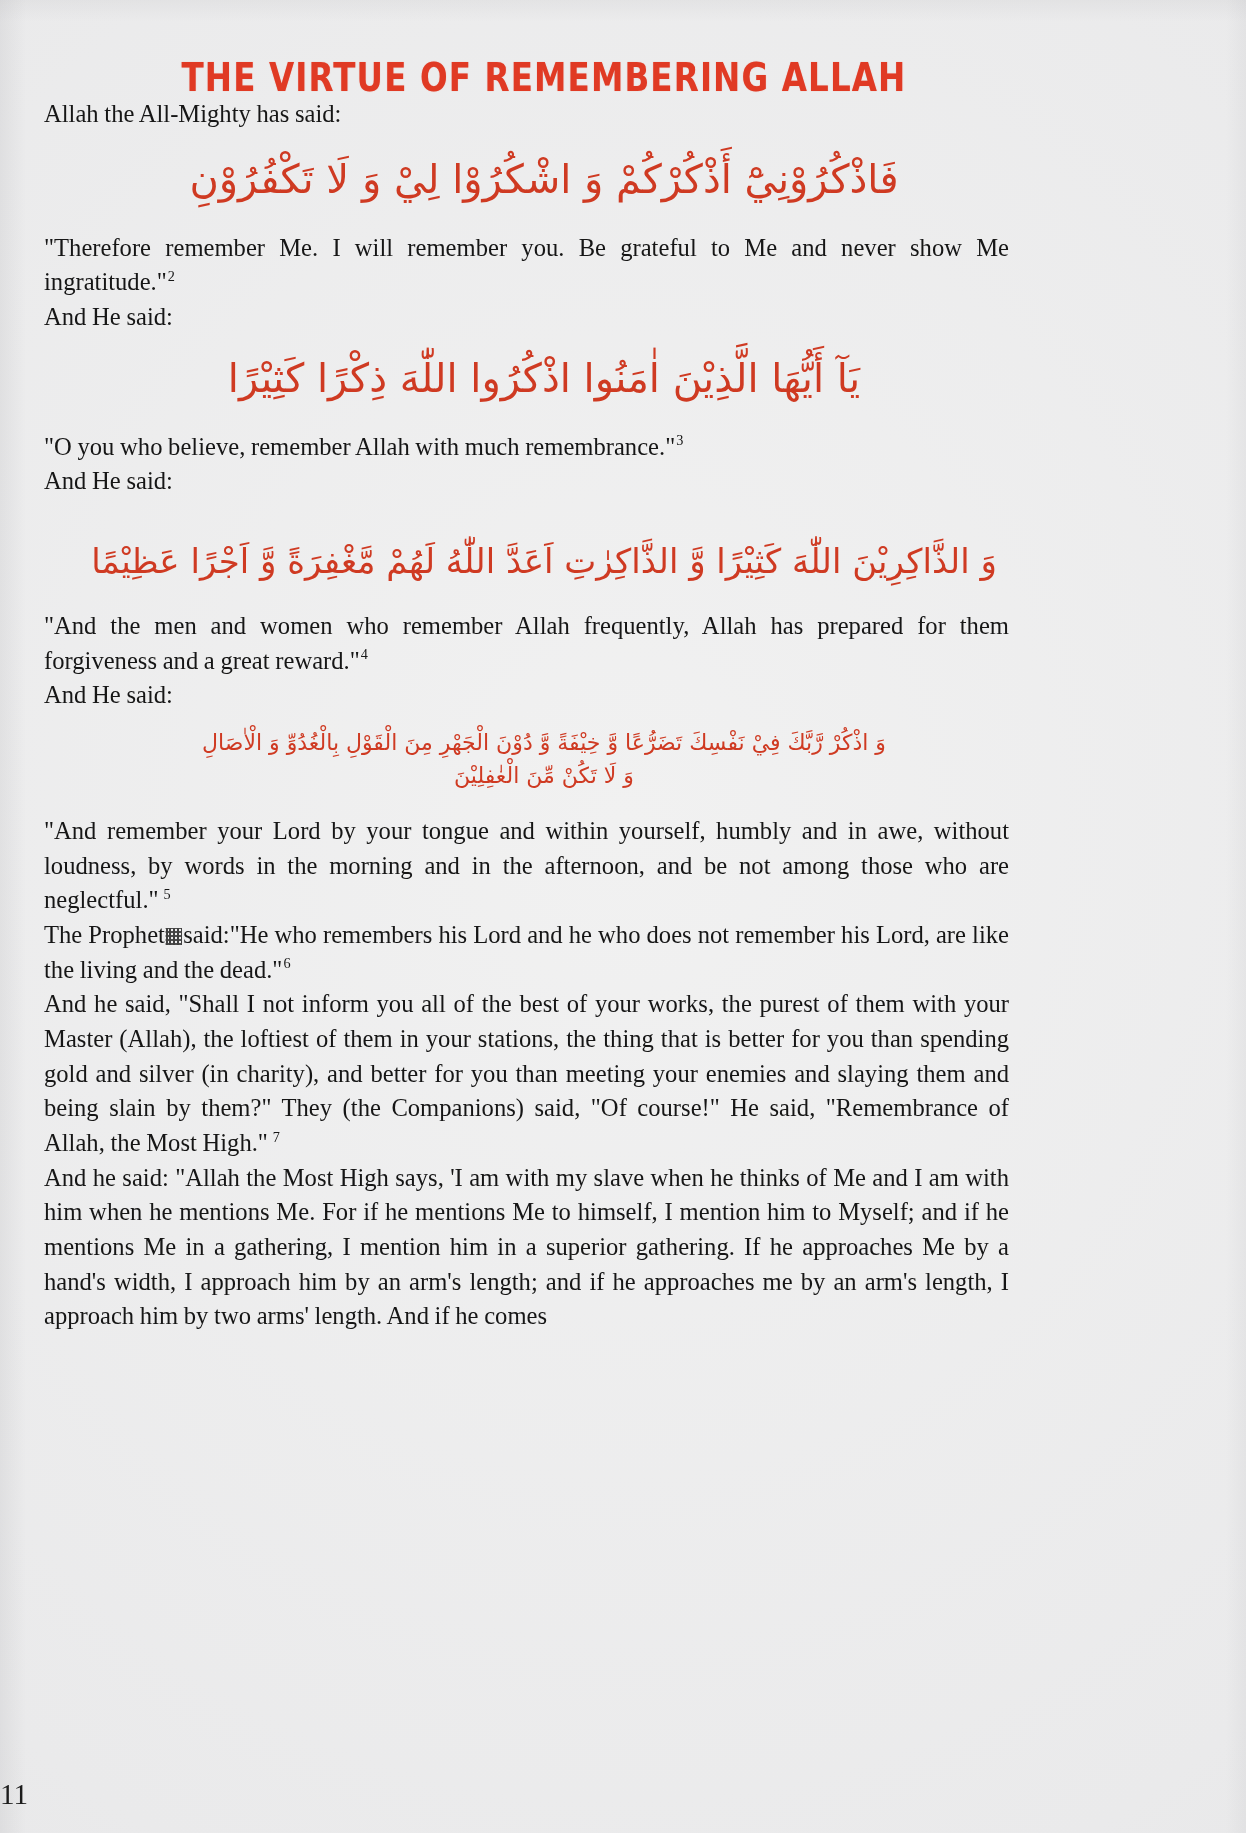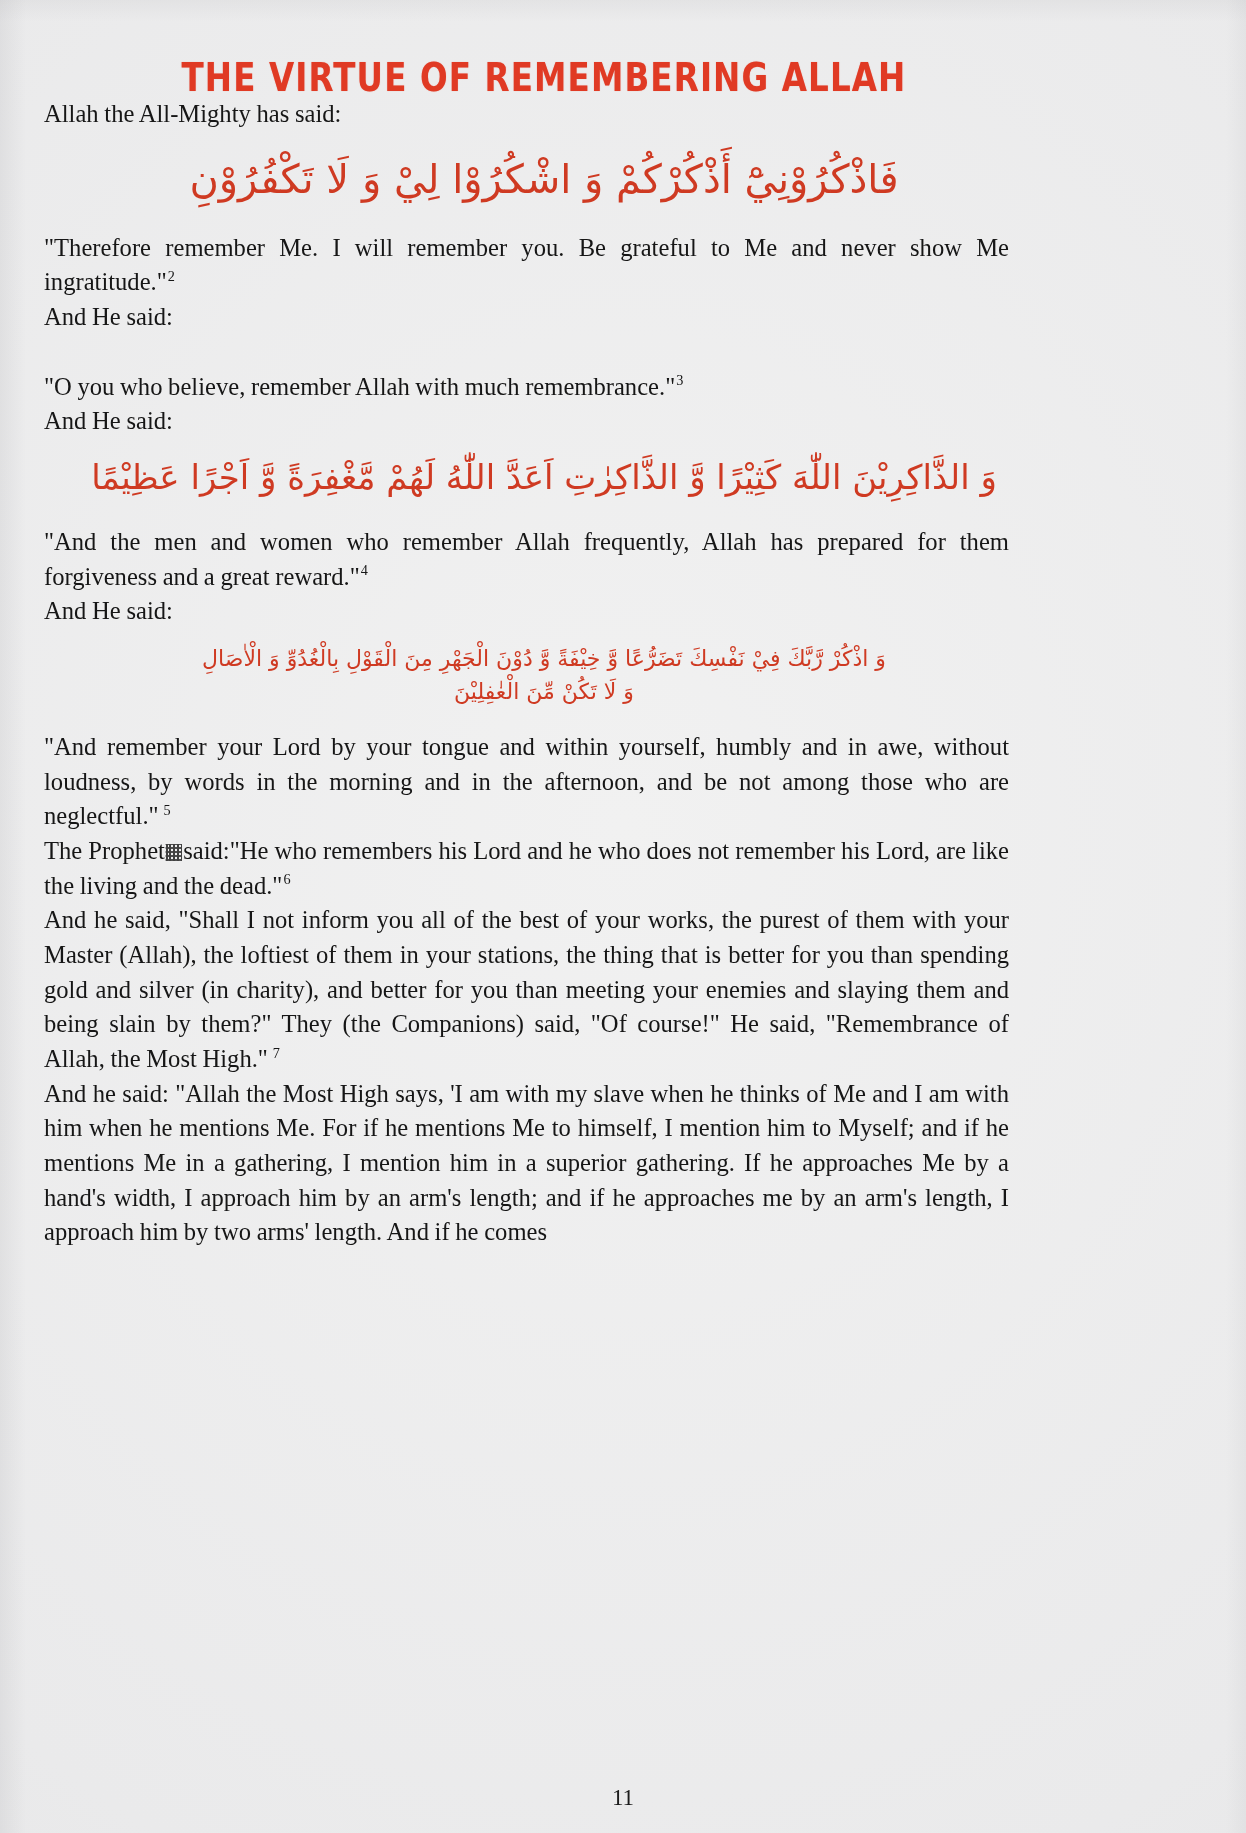--- a/index.html
+++ b/index.html
@@ -72,21 +72,21 @@
     margin: 0;
     color: #cf3a22;
     direction: rtl;
     text-align: center;
     font-family: "DejaVu Sans", "Liberation Sans", sans-serif;
     font-size: 40px;
     line-height: 1.5;
     letter-spacing: 0.5px;
     white-space: nowrap;
   }
-  .ar.small { font-size: 34px; }
+  .ar.small { font-size: 34px; margin-top: 24px; }
   .ar.wide  { font-size: 22px; }
 
   sup.fn {
     font-size: 0.58em;
     vertical-align: super;
     line-height: 0;
     padding-left: 1px;
   }
   sup.fn.sp { padding-left: 5px; }
 
@@ -105,22 +105,21 @@
   .gap-a { height: 17px; }
   .gap-b { height: 13px; }
   .gap-c { height: 10px; }
   .gap-d { height: 22px; }
 
   .pageno {
     position: absolute;
     left: 0;
     right: 0;
     bottom: 22px;
-    text-align: center;
-    font-size: 23px;
+    font-size: 29px;
     color: #1c1c1c;
   }
 </style>
 </head>
 <body>
 
 <div class="page"></div>
 
 <div class="content">
 
@@ -135,20 +134,21 @@
   <p class="ar">فَاذْكُرُوْنِيْٓ أَذْكُرْكُمْ وَ اشْكُرُوْا لِيْ وَ لَا تَكْفُرُوْنِ</p>
 
   <div class="gap-d"></div>
 
   <p class="en"><span>"Therefore remember Me. I will remember you. Be grateful to Me and never show Me ingratitude."</span><sup class="fn">2</sup></p>
 
   <p class="en tight">And He said:</p>
 
   <div class="gap-b"></div>
 
+  <p class="ar">يَآ أَيُّهَا الَّذِيْنَ اٰمَنُوا اذْكُرُوا اللّٰهَ ذِكْرًا كَثِيْرًا</p>
 
   <div class="gap-d"></div>
 
   <p class="en tight"><span>"O you who believe, remember Allah with much remembrance."</span><sup class="fn">3</sup></p>
 
   <p class="en tight">And He said:</p>
 
   <div class="gap-b"></div>
 
   <p class="ar small">وَ الذَّاكِرِيْنَ اللّٰهَ كَثِيْرًا وَّ الذَّاكِرٰتِ اَعَدَّ اللّٰهُ لَهُمْ مَّغْفِرَةً وَّ اَجْرًا عَظِيْمًا</p>

